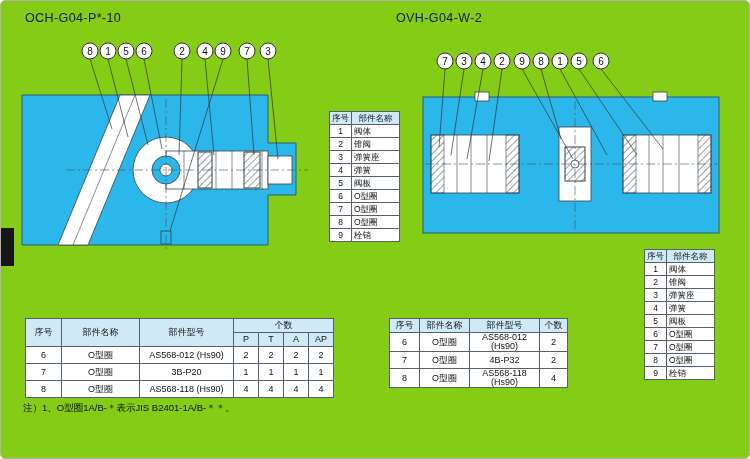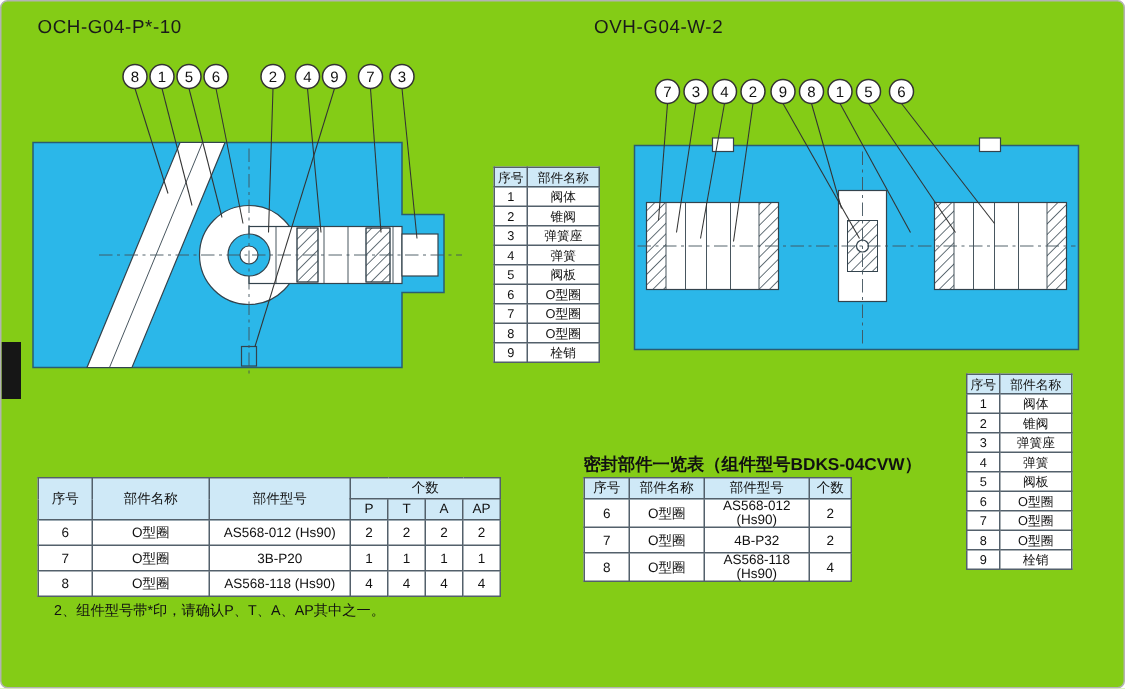--- a/index.html
+++ b/index.html
@@ -10,21 +10,21 @@
   #left-title{left:24px;top:10px;}
   #right-title{left:395px;top:10px;}
   .black-tab{position:absolute;left:0;top:227px;width:13px;height:38px;background:#161616;}
   .diagram{position:absolute;}
   #left-diagram{left:15px;top:36px;width:300px;height:220px;}
   #right-diagram{left:410px;top:46px;width:320px;height:200px;}
 
   .parts-table{position:absolute;border-collapse:collapse;font-size:8.5px;background:#fff;table-layout:fixed;}
   .parts-table th,.parts-table td{border:1px solid #53606b;padding:0 2px;height:13px;text-align:center;font-weight:normal;line-height:1;}
   .parts-table th{background:var(--th-bg,#cfe9f7);}
-  .parts-table td.name{text-align:center;}
+  .parts-table td.name{text-align:left;}
   .parts-table .c1{width:22px;} .parts-table .c2{width:48px;}
   #left-parts{left:328px;top:110px;}
   #right-parts{left:643px;top:248px;}
 
   .seal-title{position:absolute;font-size:11.5px;font-weight:bold;}
   #left-seal-title{left:24px;top:301px;}
   #right-seal-title{left:388px;top:301px;}
   .seal-table{position:absolute;border-collapse:collapse;font-size:9px;background:#fff;table-layout:fixed;}
   .seal-table th,.seal-table td{border:1px solid #53606b;text-align:center;padding:0 2px;font-weight:normal;line-height:1;}
   .seal-table th{background:var(--th-bg,#cfe9f7);height:14px;}
@@ -310,24 +310,23 @@
           <td>O型圈</td>
           <td>AS568-118 (Hs90)</td>
           <td>4</td>
           <td>4</td>
           <td>4</td>
           <td>4</td>
         </tr>
       </tbody>
   </table>
   <div class="notes" id="left-notes">
-    <div class="indent">2、组件型号带*印，请确认P、T、A、AP其中之一。</div>
+    <div>注）1、O型圈1A/B-＊表示JIS B2401-1A/B-＊＊。</div>
   </div>
 
-  <div class="seal-title" id="right-seal-title">密封部件一览表（组件型号BDKS-04CVW）</div>
   <table class="seal-table" id="right-seal">
     <thead>
       <tr>
         <th class="r-no">序号</th>
         <th class="r-name">部件名称</th>
         <th class="r-model">部件型号</th>
         <th class="r-qty">个数</th>
       </tr>
     </thead>
     <tbody id="right-seal-body">

